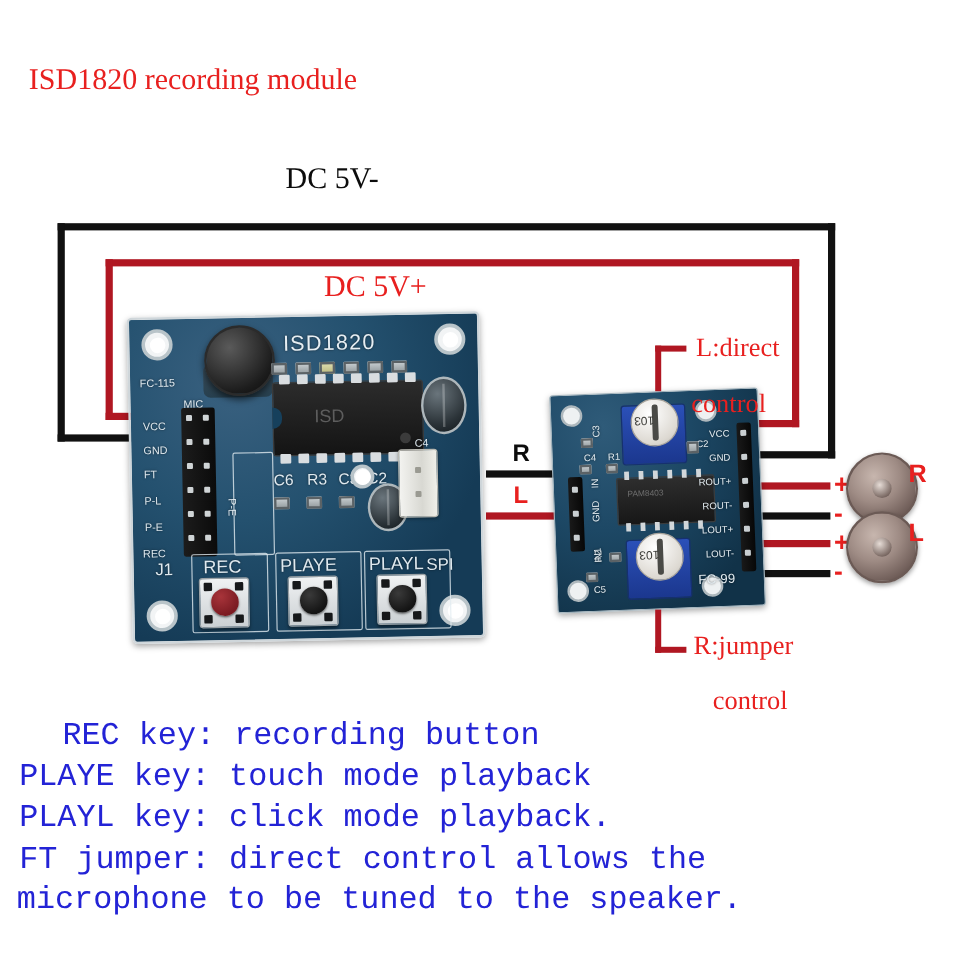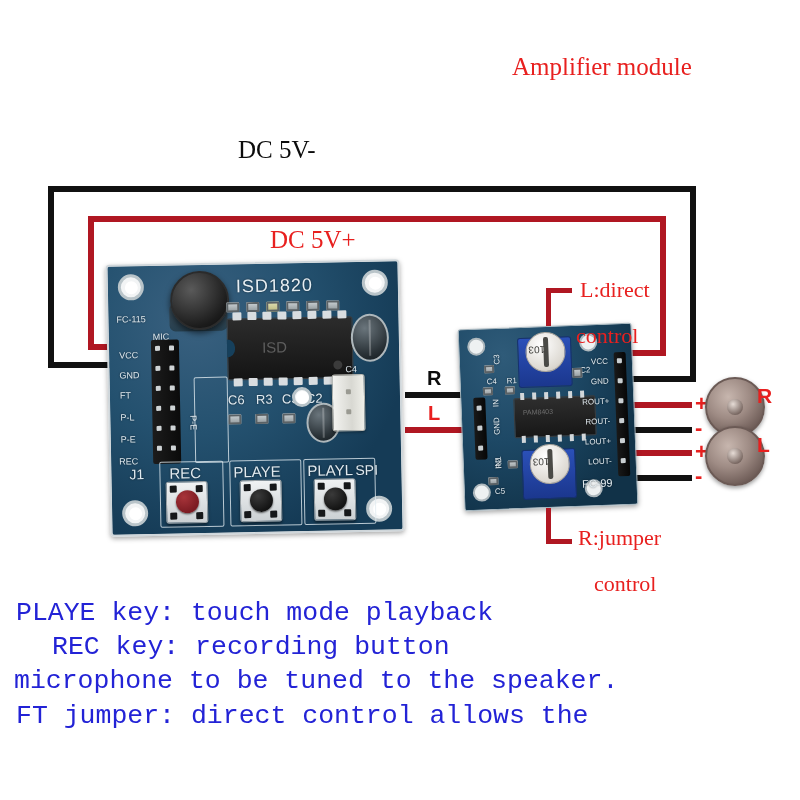--- a/index.html
+++ b/index.html
@@ -151,21 +151,21 @@
        border-radius:50%;background:radial-gradient(circle at 38% 32%,#e6dcd6,#7d6c66 70%,#4a3c39);}
 
   
   .elbow{position:absolute;}
 </style>
 </head>
 <body>
 
 <div id="stage">
 
-  <div class="lbl title red t-amp">Amplifier module</div>
+  <div class="lbl title red t-isd">ISD1820 recording module</div>
 
   <div class="lbl black dcminus">DC 5V-</div>
   <div class="lbl red dcplus">DC 5V+</div>
 
   <div class="wire" style="left:48px;top:186px;width:648px;height:6px;"></div>
 
   <div class="wire" style="left:48px;top:186px;width:6px;height:182px;"></div>
 
   <div class="wire" style="left:48px;top:362px;width:78px;height:6px;"></div>
 
@@ -390,19 +390,20 @@
   </div>
 
   <div class="elbow wire r" style="left:546px;top:508px;width:5px;height:36px;"></div>
   <div class="elbow wire r" style="left:546px;top:539px;width:26px;height:5px;"></div>
   <div class="lbl red volR">
     <span>R:jumper</span>
     <span class="l2">control</span>
   </div>
 
   <div id="caption">
+    <span class="cl c0">REC key: recording button</span>
     <span class="cl c1">PLAYE key: touch mode playback</span>
-    <span class="cl c0">REC key: recording button</span>
+    <span class="cl c2">PLAYL key: click mode playback.</span>
+    <span class="cl c3">FT jumper: direct control allows the</span>
     <span class="cl c4">microphone to be tuned to the speaker.</span>
-    <span class="cl c3">FT jumper: direct control allows the</span>
   </div>
 
 </div>
 
 </body></html>

